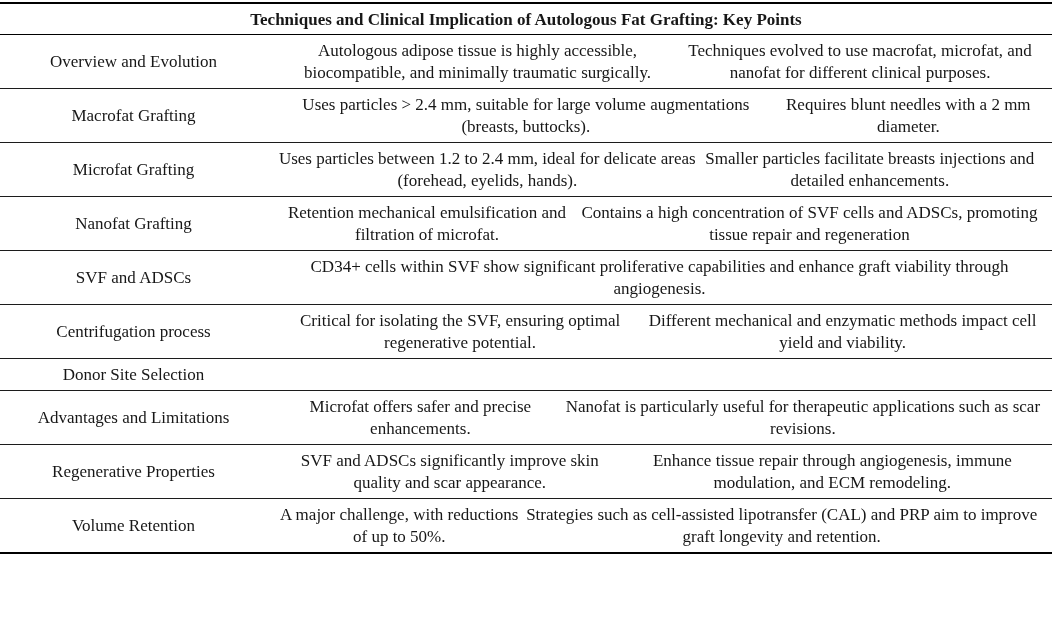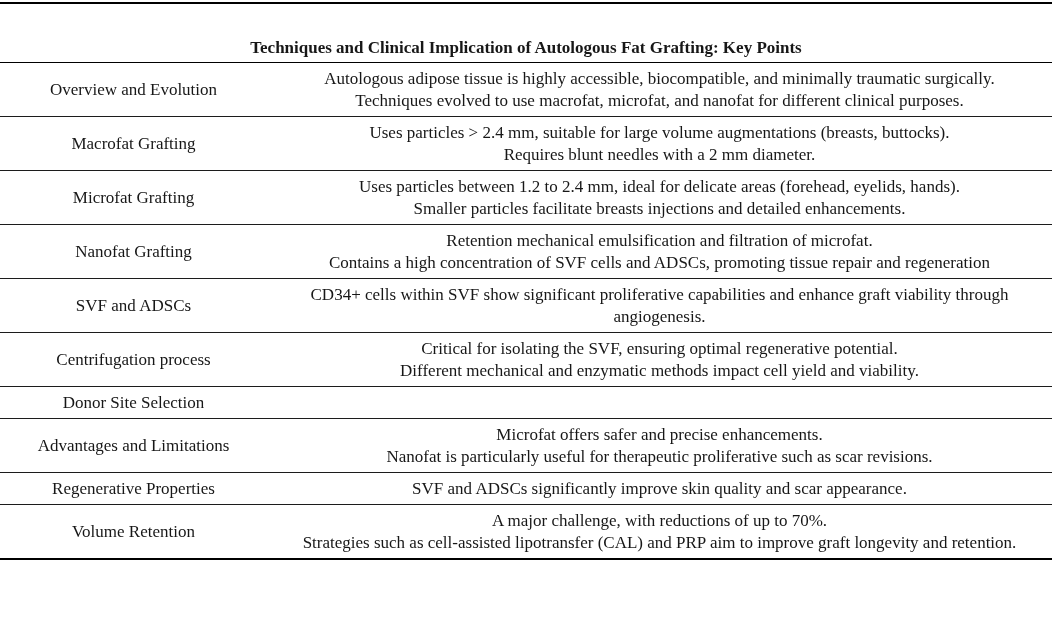--- a/index.html
+++ b/index.html
@@ -18,21 +18,20 @@
     border-bottom: 2px solid #000000;
     box-sizing: border-box;
   }
   .title-row {
     text-align: center;
     font-weight: bold;
     font-size: 17px;
     line-height: 21px;
     padding: 4.5px 10px;
     border-bottom: 1.5px solid #000000;
-    margin-top: 28px;
   }
   .trow {
     display: flex;
     flex-direction: row;
     border-bottom: 1px solid #1c1c1c;
   }
   .trow:last-child {
     border-bottom: none;
     font-family: Liberation Serif, serif;
   }
@@ -49,21 +48,21 @@
     text-align: center;
     font-size: 17px;
     line-height: 22px;
     max-width: 195px;
   }
   .desc-cell {
     flex: 1 1 auto;
     box-sizing: border-box;
     padding: 4.5px 10px;
     display: flex;
-    flex-direction: column;
+    flex-direction: row;
     justify-content: center;
   }
   .desc-line {
     text-align: center;
     font-size: 17px;
     line-height: 22px;
   }
 </style>
 </head>
 <body>
@@ -128,34 +127,35 @@
         <div class="label-cell">
           <div class="label-text">Donor Site Selection</div>
         </div>
       </div>
       <div class="trow">
         <div class="label-cell">
           <div class="label-text">Advantages and Limitations</div>
         </div>
         <div class="desc-cell">
           <div class="desc-line">Microfat offers safer and precise enhancements.</div>
-          <div class="desc-line">Nanofat is particularly useful for therapeutic proliferative such as scar revisions.</div>
+          <div class="desc-line">Nanofat is particularly useful for therapeutic applications such as scar revisions.</div>
         </div>
       </div>
       <div class="trow">
         <div class="label-cell">
           <div class="label-text">Regenerative Properties</div>
         </div>
         <div class="desc-cell">
           <div class="desc-line">SVF and ADSCs significantly improve skin quality and scar appearance.</div>
+          <div class="desc-line">Enhance tissue repair through angiogenesis, immune modulation, and ECM remodeling.</div>
         </div>
       </div>
       <div class="trow">
         <div class="label-cell">
           <div class="label-text">Volume Retention</div>
         </div>
         <div class="desc-cell">
-          <div class="desc-line">A major challenge, with reductions of up to 70%.</div>
+          <div class="desc-line">A major challenge, with reductions of up to 50%.</div>
           <div class="desc-line">Strategies such as cell-assisted lipotransfer (CAL) and PRP aim to improve graft longevity and retention.</div>
         </div>
       </div>
     </div>
 </div>
 
 </body></html>

